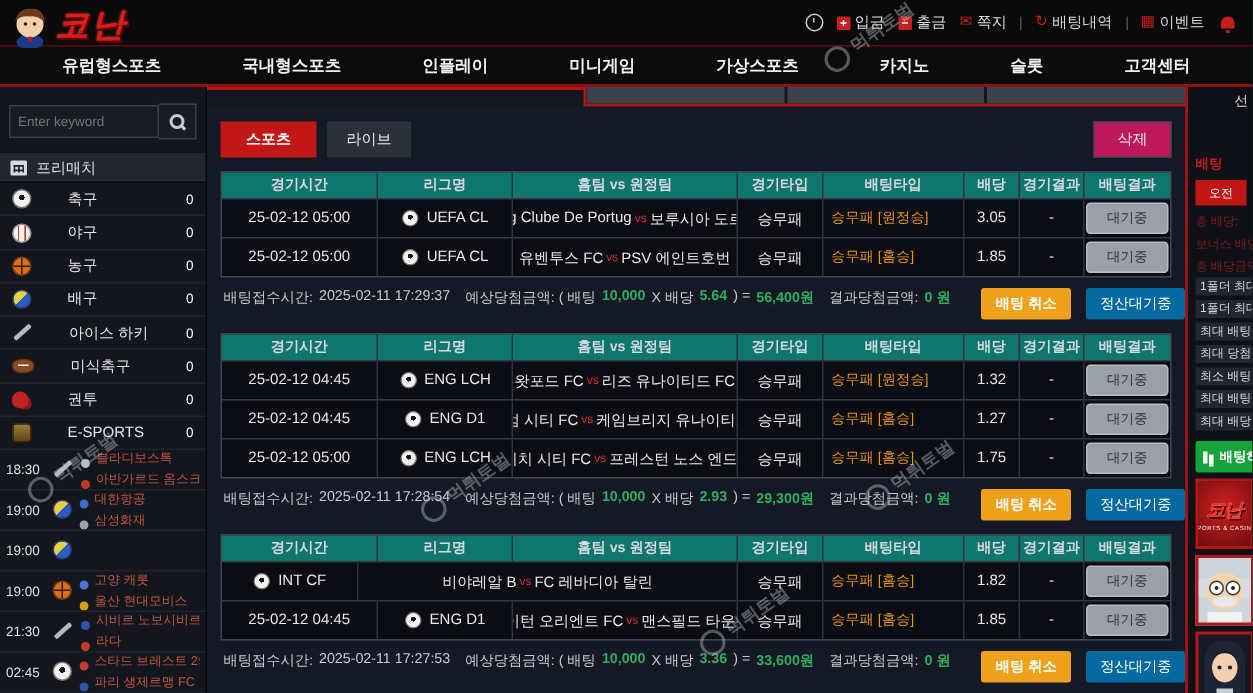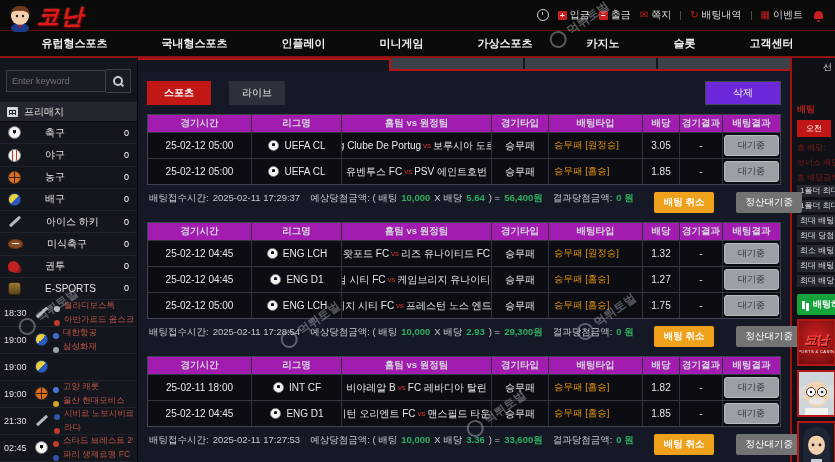--- a/index.html
+++ b/index.html
@@ -68,40 +68,40 @@
   [data-icon="football"]{border-radius:50%/40%;background:#8a4a22;width:15px;height:10px;border:1px solid #5d2f12;
        background-image:linear-gradient(#fff 0 0);background-size:55% 1px;background-position:center;background-repeat:no-repeat;}
   [data-icon="boxing"]{background:#c32222;border-radius:50% 50% 42% 42%;box-shadow:3px 2px 0 -1px #8f1717;width:11px;height:11px;margin-right:2px;}
   [data-icon="esports"]{border-radius:3px;background:linear-gradient(#9a7a3a,#5f4418);border:1px solid #3b2a0d;}
   
   .main{flex:1;min-width:0;padding:0 9px;position:relative;background:#151926;}
   .strip{height:13px;display:flex;margin:0 -9px;}
   .strip-active{width:253px;background:#141722;border-top:2px solid #b31414;border-right:2px solid #b31414;box-sizing:border-box;cursor:pointer;}
   .strip-rest{flex:1;display:flex;border-bottom:2px solid #b31414;gap:2px;background:#141722;}
   .strip-tab{flex:1;background:#3c414a;cursor:pointer;}
-  .controls{display:flex;gap:18px;margin:10px 0 9px 0;align-items:center;}
+  .controls{display:flex;gap:7px;margin:10px 0 9px 0;align-items:center;}
   .btn{border:none;cursor:pointer;font-family:inherit;}
   .btn-sports{background:#c11717;color:#fff;font-size:10px;font-weight:bold;padding:5px 17px;}
   .btn-live{background:#2b303b;color:#eee;font-size:10px;padding:5px 13px;}
-  .btn-del{margin-left:auto;background:#6d28d9;border:1px solid #434a57;color:#eee;font-size:10px;padding:4px 27px;cursor:pointer;}
+  .btn-del{margin-left:auto;background:#be185d;border:1px solid #434a57;color:#eee;font-size:10px;padding:4px 15px;cursor:pointer;}
   .tbl{border:1px solid #40454f;}
-  .thead{display:flex;background:#a21caf;height:17px;align-items:center;font-size:9.5px;font-weight:bold;color:#d5d8de;}
+  .thead{display:flex;background:#0f766e;height:17px;align-items:center;font-size:9.5px;font-weight:bold;color:#d5d8de;}
   .trow{display:flex;background:#0b0d12;border-top:1px solid #343944;height:25px;font-size:10px;}
   .c{flex:none;display:flex;align-items:center;justify-content:center;height:100%;box-sizing:border-box;overflow:hidden;white-space:nowrap;}
   .trow .c + .c,.thead .c + .c{border-left:1px solid #2e333d;}
   .c1{width:103px;}.c2{width:90px;}.c3{flex:1;min-width:0;}.c4{width:57px;}
   .c5{width:94px;}.c6{width:37px;}.c7{width:43px;}.c8{width:58px;}
   .c2 [data-icon]{margin-right:4px;transform:scale(.85);}
   .vs{color:#d03030;font-size:8px;margin:0 2px;}
   .btype{justify-content:flex-start;padding-left:5px;color:#e79413;font-size:9.5px;}
   .wait-btn{background:#9aa0a6;color:#2e3237;font-size:9px;padding:3px 13px;border-radius:3px;border:1px solid #b8bdc2;cursor:pointer;}
   .slip-footer{display:flex;font-size:9.5px;color:#c6c9cf;padding:7px 0 9px 2px;gap:4px;white-space:nowrap;}
   .green{color:#2fae60;font-weight:bold;}
   .btn-cancel{background:#efa11b;color:#fff;font-weight:bold;font-size:9.5px;padding:4px 10px;border-radius:2px;margin-left:16px;}
-  .btn-pending{background:#737373;color:#fff;font-size:9.5px;padding:4px 9px;border-radius:2px;margin-left:18px;}
+  .btn-pending{background:#0369a1;color:#fff;font-size:9.5px;padding:4px 9px;border-radius:2px;margin-left:6px;}
   
   .right{width:45px;flex:none;background:#0f1117;border-left:2px solid #a01313;overflow:hidden;
        padding:3px 0 0 5px;box-sizing:border-box;}
   .rp-partial{font-size:9px;color:#ddd;margin-left:26px;height:13px;}
   .rp-gap{height:25px;}
   .rp-title{color:#b81f1f;font-size:9px;font-weight:bold;margin:4px 0 4px 0;}
   .rp-tabs{display:flex;gap:4px;}
   .rp-tab{font-size:8px;color:#fff;padding:3px 9px;white-space:nowrap;cursor:pointer;}
   .rp-tab.a{background:#c01616;}
   .rp-sum{font-size:8px;color:#7e1d1d;margin-top:5px;height:10px;white-space:nowrap;}
@@ -482,21 +482,20 @@
           <div class="c c1">경기시간</div>
           <div class="c c2">리그명</div>
           <div class="c c3">홈팀 vs 원정팀</div>
           <div class="c c4">경기타입</div>
           <div class="c c5">배팅타입</div>
           <div class="c c6">배당</div>
           <div class="c c7">경기결과</div>
           <div class="c c8">배팅결과</div>
         </div>
         <div class="trow">
-          <div class="c c1">25-02-11 18:00</div>
           <div class="c c2">
               <span data-icon="soccer"></span>
               <span>INT CF</span>
             </div>
           <div class="c c3">
               <span>비야레알 B</span>
               <span class="vs">vs</span>
               <span>FC 레바디아 탈린</span>
             </div>
           <div class="c c4">승무패</div>

